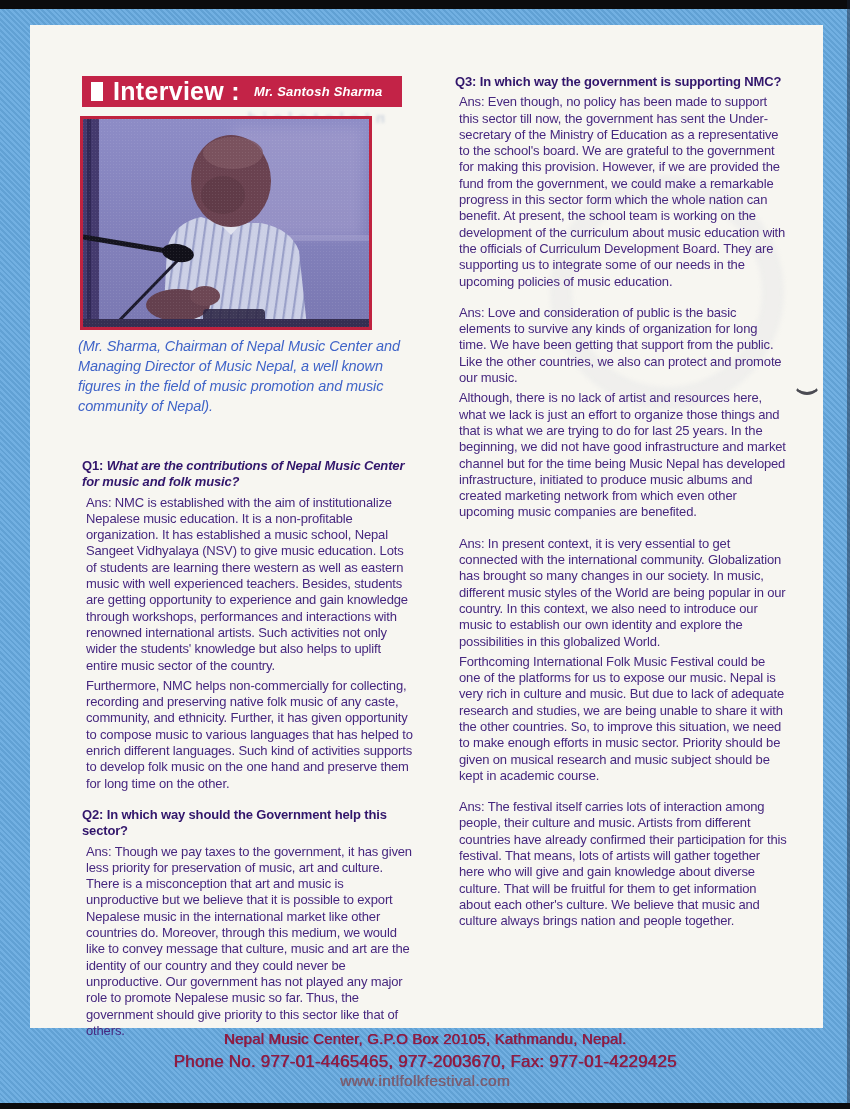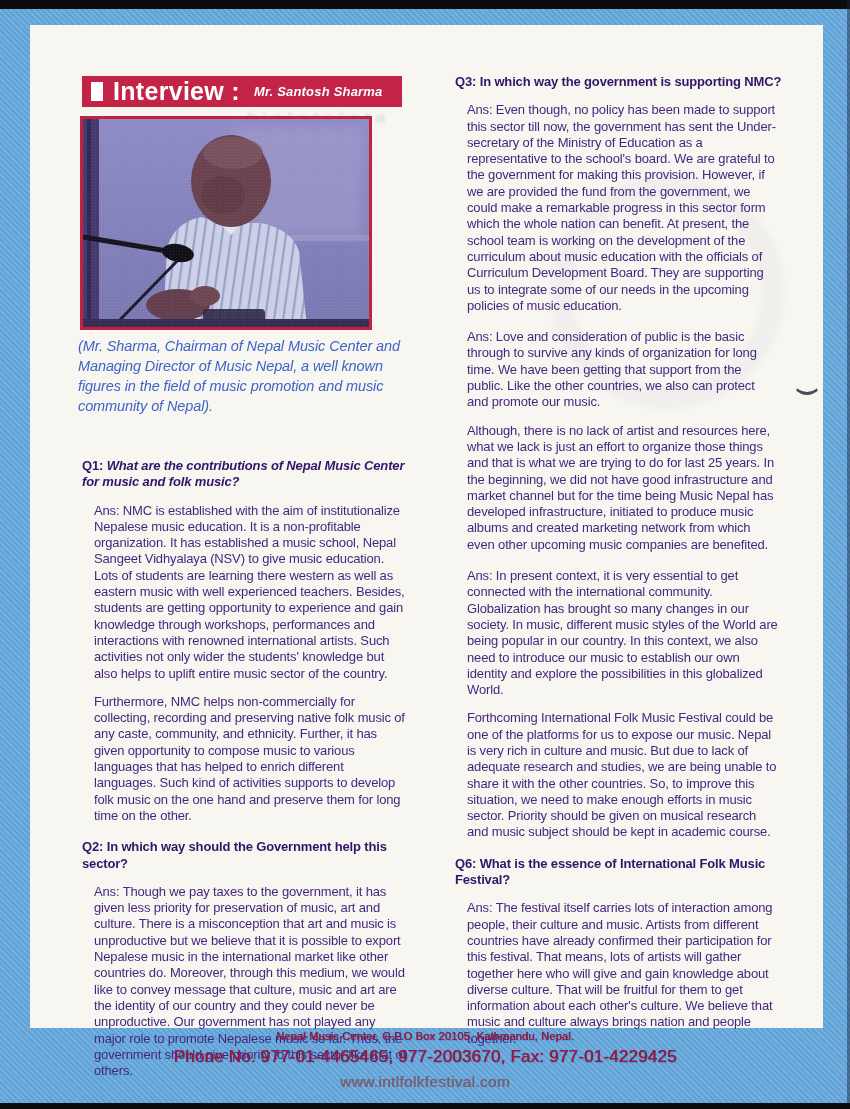--- a/index.html
+++ b/index.html
@@ -54,48 +54,48 @@
   .qa-col{
     position:absolute;width:336px;
     font-size:13px;line-height:16.3px;letter-spacing:-.15px;
     color:var(--body-text,#46277f);
   }
   #qa-left{left:52px;top:433px;}
   #qa-right{left:425px;top:49px;}
   .qa-block{margin-bottom:15px;}
   .qa-q{font-weight:bold;color:var(--question-text,#31156b);}
   .qa-q .qtext.italic{font-style:italic;}
-  .qa-a{margin:12px;}
+  .qa-a{margin:4px;}
 
   
   .watermark{
     position:absolute;left:520px;top:150px;width:190px;height:190px;border-radius:50%;
     border:22px solid rgba(195,200,212,.30);opacity:.5;filter:blur(2px);
   }
   .pen-mark{
     position:absolute;left:763px;top:345px;width:24px;height:20px;
     border:2px solid transparent;border-bottom:3px solid #2e2e38;border-radius:50%;
     opacity:.85;
   }
 
   
   .footer{position:absolute;left:0;top:1030px;width:850px;text-align:center;}
   .footer .l1{
-    font-size:11px;color:var(--footer-maroon,#8e1d42);
+    font-size:15px;color:var(--footer-maroon,#8e1d42);
     text-shadow:.6px 0 currentColor,1px 1px 1px rgba(60,80,190,.35);
     letter-spacing:.2px;margin-bottom:5px;
   }
   .footer .l2{
     font-size:17px;color:var(--footer-maroon,#8e1d42);
     text-shadow:.6px 0 currentColor,1px 1px 1px rgba(60,80,190,.35);
     letter-spacing:.2px;
   }
   .footer .l3{
     font-size:15.5px;color:#7a5e72;
-    text-shadow:.4px 0 currentColor;letter-spacing:.3px;margin-top:6px;
+    text-shadow:.4px 0 currentColor;letter-spacing:.3px;
   }
 </style>
 </head>
 <body>
 
 <div class="bar-top"></div>
 <div class="edge-right"></div>
 
 <div class="page">
 
@@ -170,29 +170,28 @@
         <div class="qa-q"><span>Q2: </span><span class="qtext">In which way should the Government help this sector?</span></div>
         <div class="qa-a">Ans: Though we pay taxes to the government, it has given less priority for preservation of music, art and culture. There is a misconception that art and music is unproductive but we believe that it is possible to export Nepalese music in the international market like other countries do. Moreover, through this medium, we would like to convey message that culture, music and art are the identity of our country and they could never be unproductive. Our government has not played any major role to promote Nepalese music so far. Thus, the government should give priority to this sector like that of others.</div>
       </div>
     </div>
   <div class="qa-col" id="qa-right">
       <div class="qa-block">
         <div class="qa-q"><span>Q3: </span><span class="qtext">In which way the government is supporting NMC?</span></div>
         <div class="qa-a">Ans: Even though, no policy has been made to support this sector till now, the government has sent the Under-secretary of the Ministry of Education as a representative to the school's board. We are grateful to the government for making this provision. However, if we are provided the fund from the government, we could make a remarkable progress in this sector form which the whole nation can benefit. At present, the school team is working on the development of the curriculum about music education with the officials of Curriculum Development Board. They are supporting us to integrate some of our needs in the upcoming policies of music education.</div>
       </div>
       <div class="qa-block">
-        <div class="qa-a">Ans: Love and consideration of public is the basic through to survive any kinds of organization for long time. We have been getting that support from the public. Like the other countries, we also can protect and promote our music.</div>
+        <div class="qa-a">Ans: Love and consideration of public is the basic elements to survive any kinds of organization for long time. We have been getting that support from the public. Like the other countries, we also can protect and promote our music.</div>
         <div class="qa-a">Although, there is no lack of artist and resources here, what we lack is just an effort to organize those things and that is what we are trying to do for last 25 years. In the beginning, we did not have good infrastructure and market channel but for the time being Music Nepal has developed infrastructure, initiated to produce music albums and created marketing network from which even other upcoming music companies are benefited.</div>
       </div>
       <div class="qa-block">
         <div class="qa-a">Ans: In present context, it is very essential to get connected with the international community. Globalization has brought so many changes in our society. In music, different music styles of the World are being popular in our country. In this context, we also need to introduce our music to establish our own identity and explore the possibilities in this globalized World.</div>
         <div class="qa-a">Forthcoming International Folk Music Festival could be one of the platforms for us to expose our music. Nepal is very rich in culture and music. But due to lack of adequate research and studies, we are being unable to share it with the other countries. So, to improve this situation, we need to make enough efforts in music sector. Priority should be given on musical research and music subject should be kept in academic course.</div>
       </div>
       <div class="qa-block">
-        <div class="qa-q"><span>Q6: </span><span class="qtext">What is the essence of International Folk Music Festival?</span></div>
         <div class="qa-a">Ans: The festival itself carries lots of interaction among people, their culture and music. Artists from different countries have already confirmed their participation for this festival. That means, lots of artists will gather together here who will give and gain knowledge about diverse culture. That will be fruitful for them to get information about each other's culture. We believe that music and culture always brings nation and people together.</div>
       </div>
     </div>
 
 </div>
 
 <div class="footer">
   <div class="l1">Nepal Music Center, G.P.O Box 20105, Kathmandu, Nepal.</div>
   <div class="l2">Phone No. 977-01-4465465, 977-2003670, Fax: 977-01-4229425</div>
   <div class="l3">www.intlfolkfestival.com</div>

